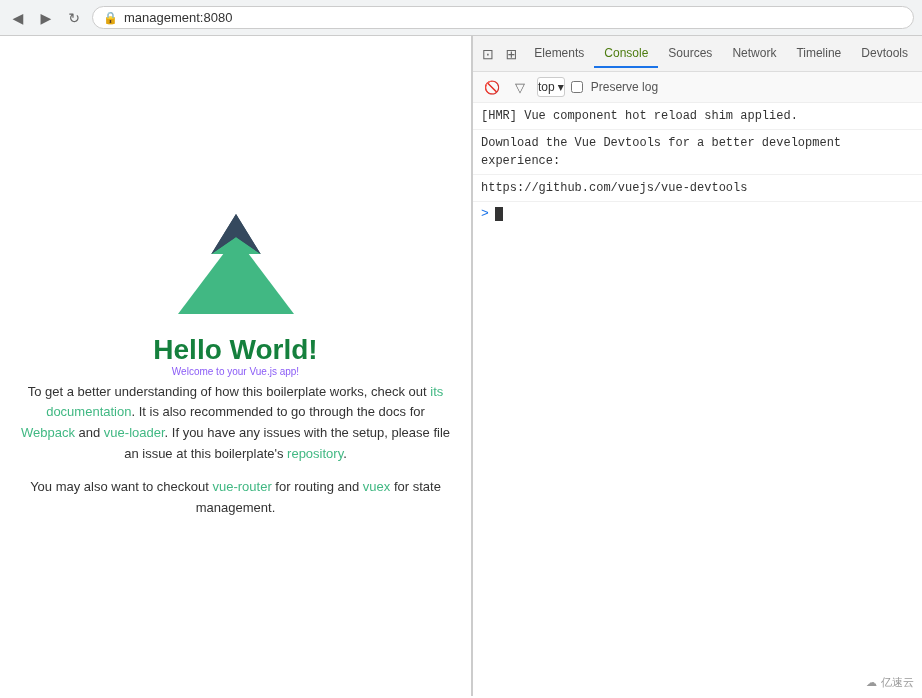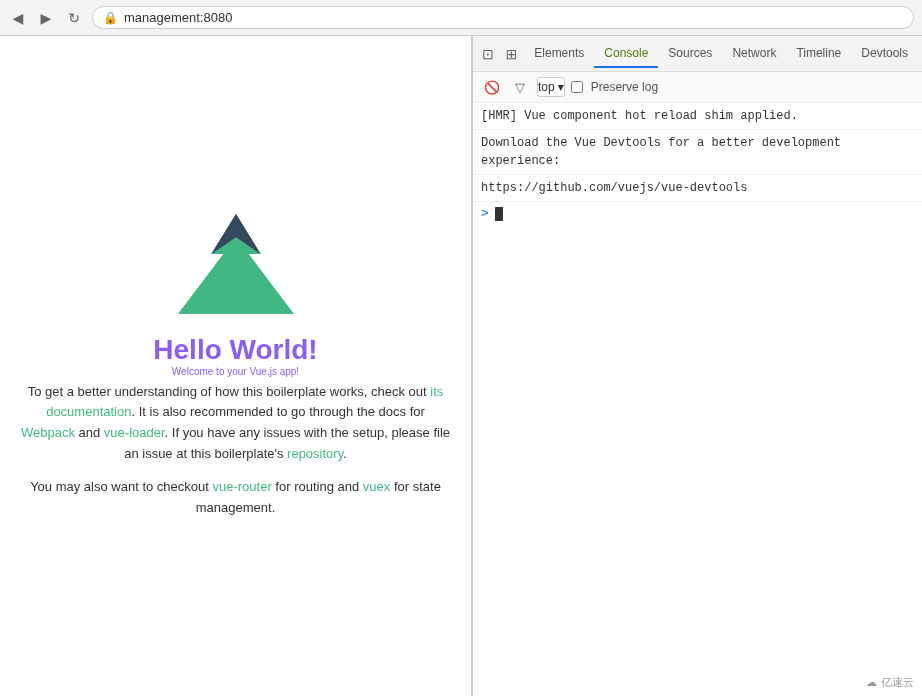--- a/index.html
+++ b/index.html
@@ -66,21 +66,21 @@
       border-right: 1px solid #ccc;
     }
 
     .vue-logo {
       width: 120px;
       height: 100px;
       margin-bottom: 20px;
     }
 
     .hello-world {
-      color: #8b5cf6;
+      color: #15803d;
       font-size: 28px;
       font-weight: bold;
       margin-bottom: 0;
     }
 
     .welcome-text {
       font-size: 10px;
       color: #8b5cf6;
       margin-bottom: 5px;
     }

